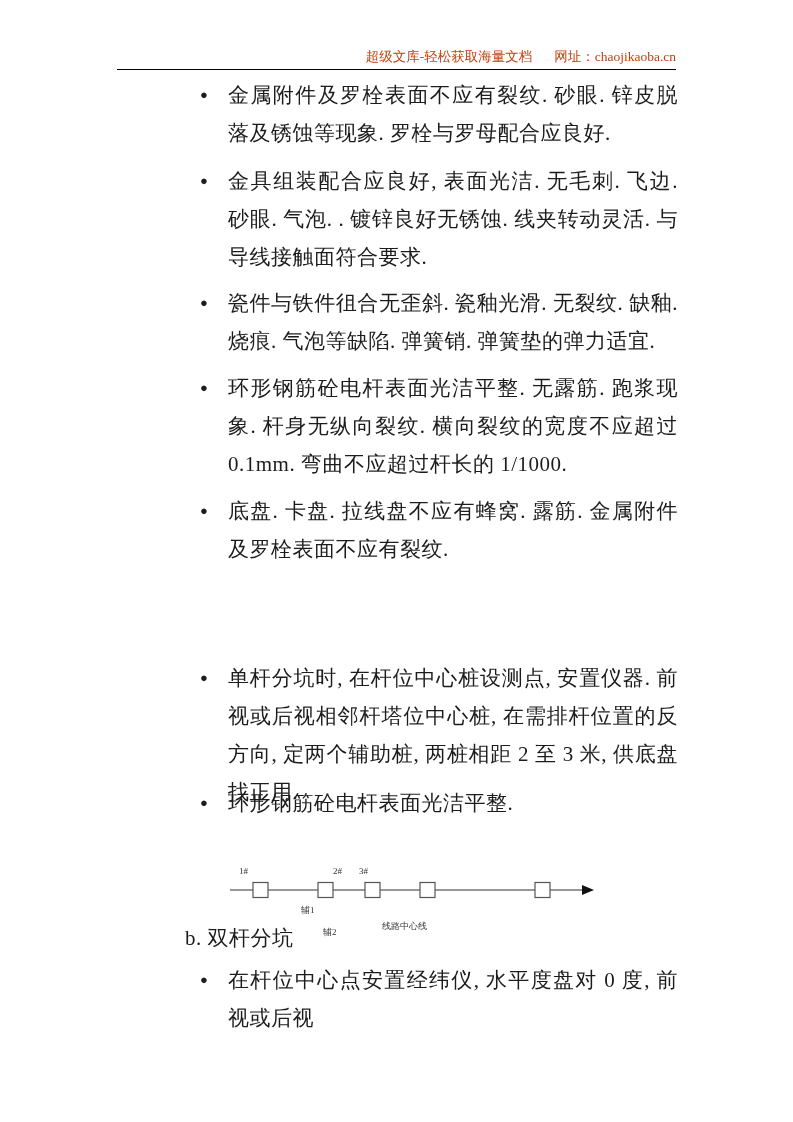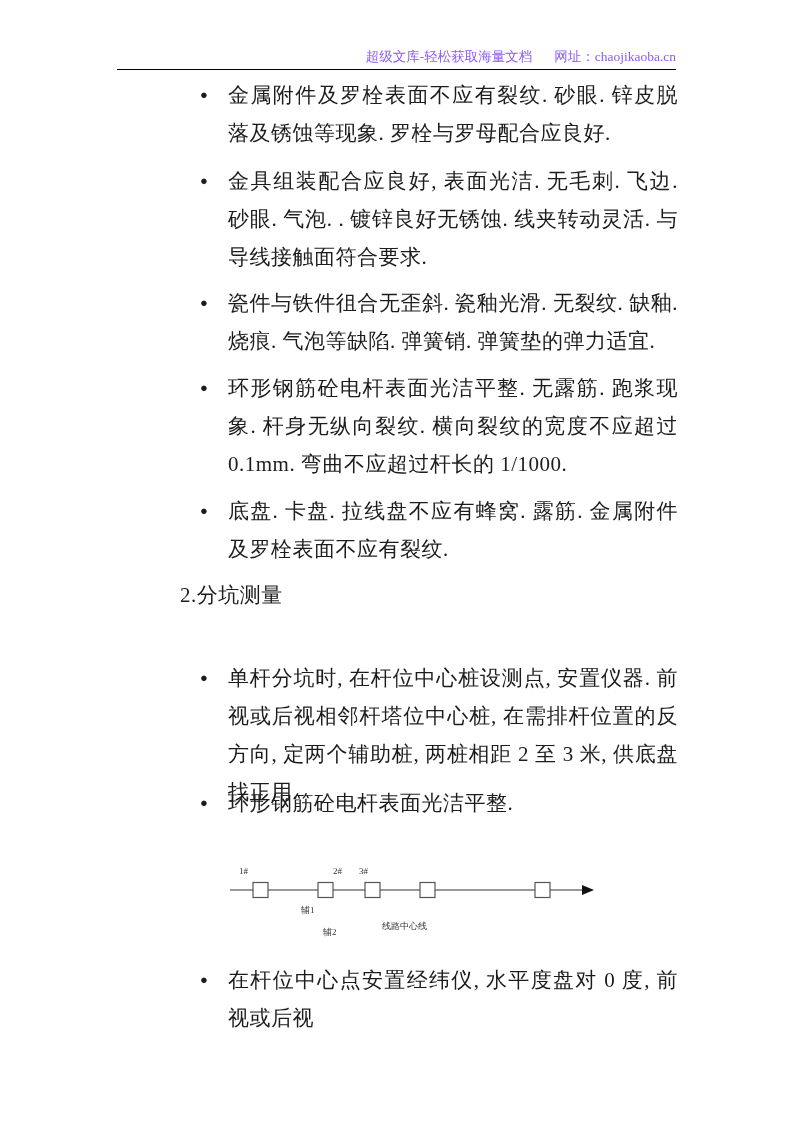--- a/index.html
+++ b/index.html
@@ -14,21 +14,21 @@
   }
 
   
   .header {
     position: absolute;
     left: 117px;
     top: 48px;
     width: 559px;
     text-align: right;
     font-size: 13.5px;
-    color: #8b5cf6;
+    color: #c2410c;
     white-space: nowrap;
   }
   .header .site { margin-right: 22px; }
   .header-rule {
     position: absolute;
     left: 117px;
     top: 69px;
     width: 559px;
     height: 0;
     border-top: 1.6px solid #000;
@@ -126,21 +126,20 @@
   <div class="para p4 bullet-row">
     <span class="bullet-marker">●</span>
     <span class="bullet-text">环形钢筋砼电杆表面光洁平整. 无露筋. 跑浆现象. 杆身无纵向裂纹. 横向裂纹的宽度不应超过 0.1mm. 弯曲不应超过杆长的 1/1000.</span>
   </div>
 
   <div class="para p5 bullet-row">
     <span class="bullet-marker">●</span>
     <span class="bullet-text">底盘. 卡盘. 拉线盘不应有蜂窝. 露筋. 金属附件及罗栓表面不应有裂纹.</span>
   </div>
 
-  <div class="heading h-section">2.分坑测量</div>
 
 
   <div class="para p6 bullet-row">
     <span class="bullet-marker">●</span>
     <span class="bullet-text">单杆分坑时, 在杆位中心桩设测点, 安置仪器. 前视或后视相邻杆塔位中心桩, 在需排杆位置的反方向, 定两个辅助桩, 两桩相距 2 至 3 米, 供底盘找正用.</span>
   </div>
 
   <div class="para p7 bullet-row">
     <span class="bullet-marker">●</span>
     <span class="bullet-text">环形钢筋砼电杆表面光洁平整.</span>
@@ -159,19 +158,20 @@
       </g>
     </svg>
     <span class="diag-label lbl-1">1#</span>
     <span class="diag-label lbl-2">2#</span>
     <span class="diag-label lbl-3">3#</span>
     <span class="diag-label lbl-aux1">辅1</span>
     <span class="diag-label lbl-aux2">辅2</span>
     <span class="diag-label lbl-center">线路中心线</span>
   </div>
 
+  <div class="heading h-sub-b">b. 双杆分坑</div>
 
   <div class="para p8 bullet-row">
     <span class="bullet-marker">●</span>
     <span class="bullet-text">在杆位中心点安置经纬仪, 水平度盘对 0 度, 前视或后视</span>
   </div>
 
 </div>
 
 </body></html>

